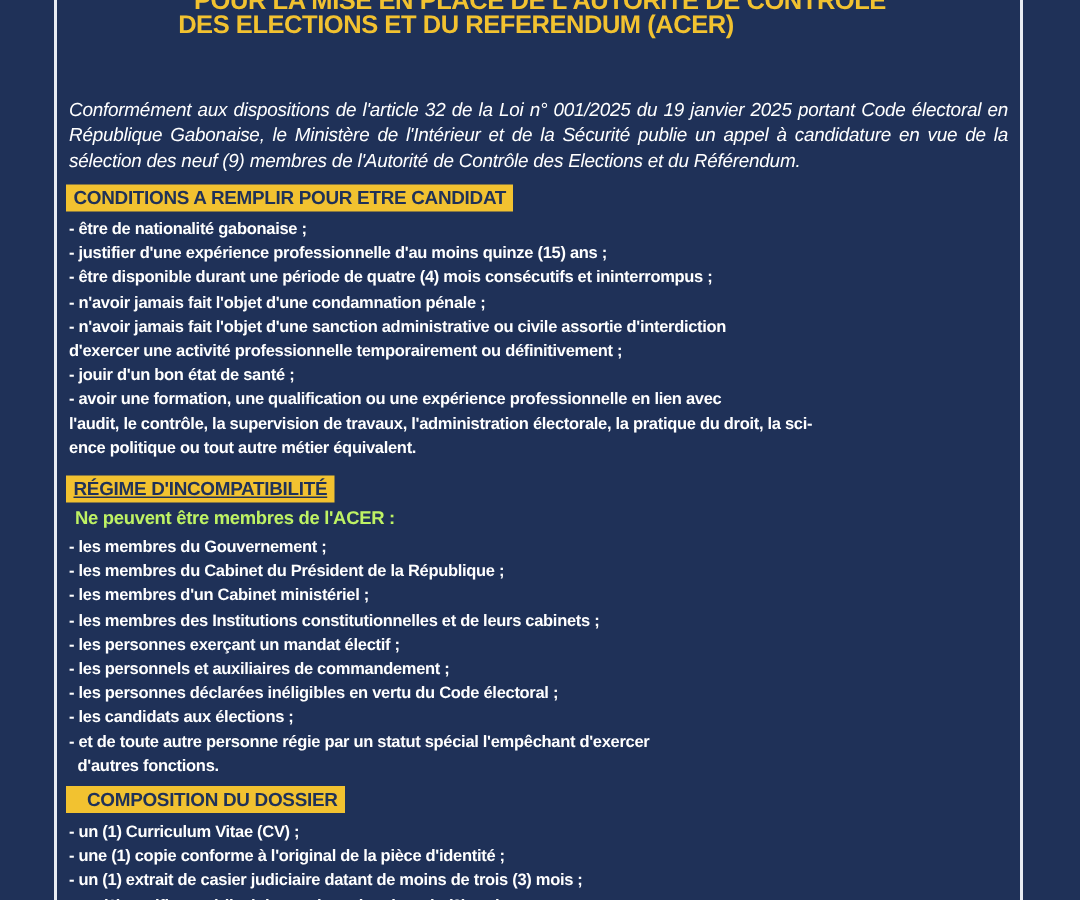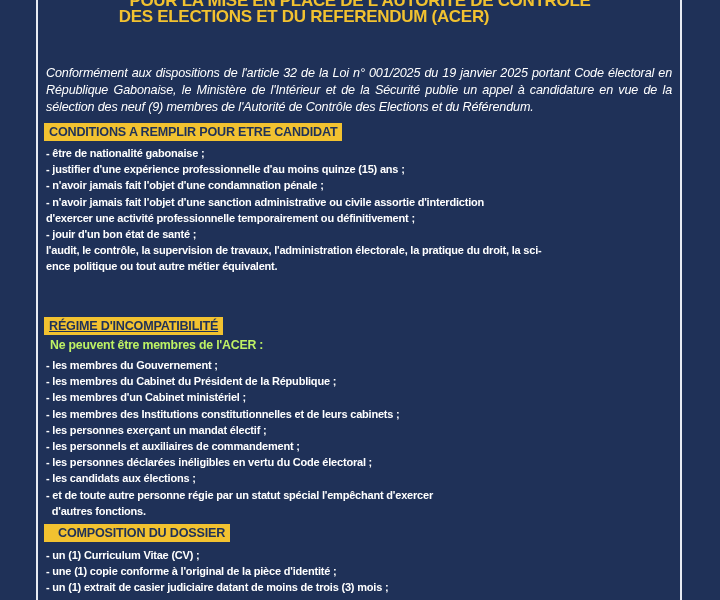--- a/index.html
+++ b/index.html
@@ -51,24 +51,26 @@
   <div class="l1">POUR LA MISE EN PLACE DE L'AUTORITE DE CONTROLE</div>
   <div class="l2">DES ELECTIONS ET DU REFERENDUM (ACER)</div>
 </div>
 
 <div class="intro">Conformément aux dispositions de l'article 32 de la Loi n° 001/2025 du 19 janvier 2025 portant Code électoral en République Gabonaise, le Ministère de l'Intérieur et de la Sécurité publie un appel à candidature en vue de la sélection des neuf (9) membres de l'Autorité de Contrôle des Elections et du Référendum.</div>
 
 <div class="section-head" style="top:123px;">CONDITIONS A REMPLIR POUR ETRE CANDIDAT</div>
 <div class="list" style="top:145px;">
   <div>- être de nationalité gabonaise ;</div>
   <div>- justifier d'une expérience professionnelle d'au moins quinze (15) ans ;</div>
+  <div>- être disponible durant une période de quatre (4) mois consécutifs et ininterrompus ;</div>
   <div>- n'avoir jamais fait l'objet d'une condamnation pénale ;</div>
   <div>- n'avoir jamais fait l'objet d'une sanction administrative ou civile assortie d'interdiction</div>
   <div>d'exercer une activité professionnelle temporairement ou définitivement ;</div>
   <div>- jouir d'un bon état de santé ;</div>
+  <div>- avoir une formation, une qualification ou une expérience professionnelle en lien avec</div>
   <div>l'audit, le contrôle, la supervision de travaux, l'administration électorale, la pratique du droit, la sci-</div>
   <div>ence politique ou tout autre métier équivalent.</div>
 </div>
 
 <div class="section-head" style="top:317px;text-decoration:underline;">RÉGIME D'INCOMPATIBILITÉ</div>
 <div class="sub" style="top:337px;">Ne peuvent être membres de l'ACER :</div>
 <div class="list" style="top:357px;">
   <div>- les membres du Gouvernement ;</div>
   <div>- les membres du Cabinet du Président de la République ;</div>
   <div>- les membres d'un Cabinet ministériel ;</div>

